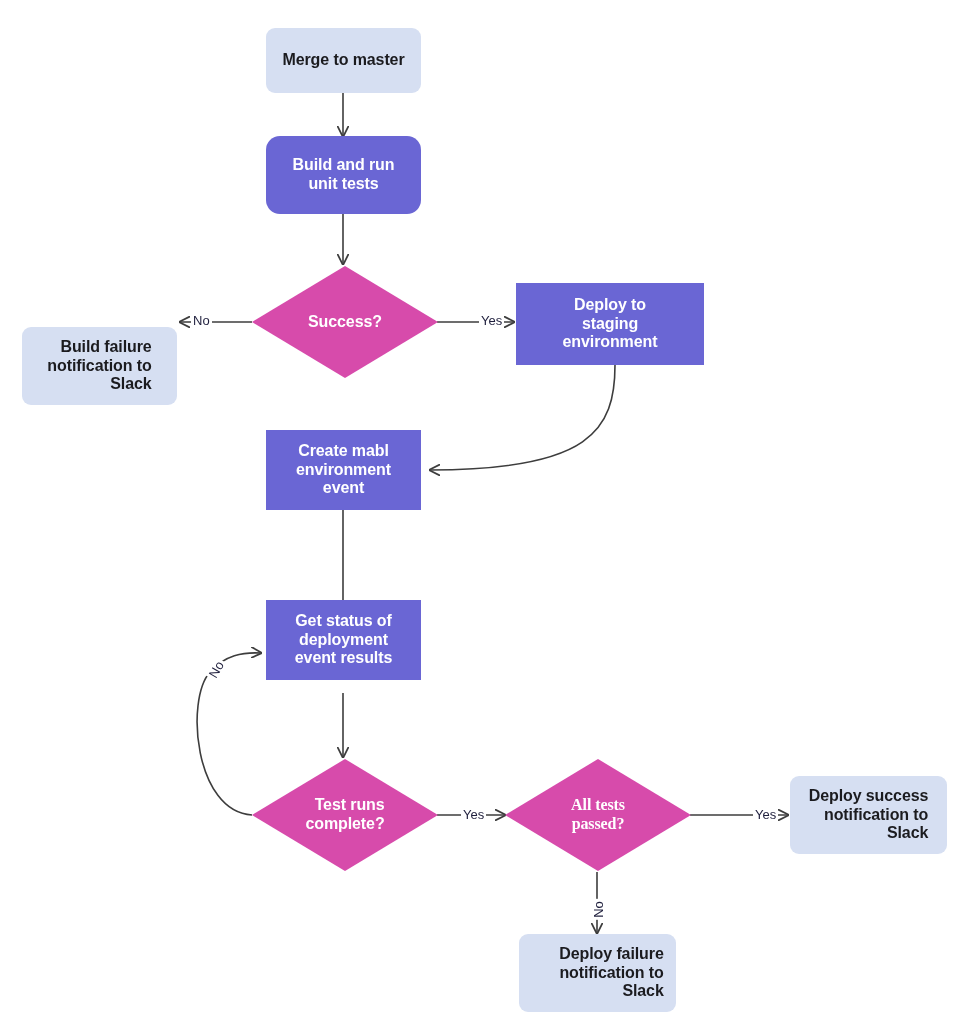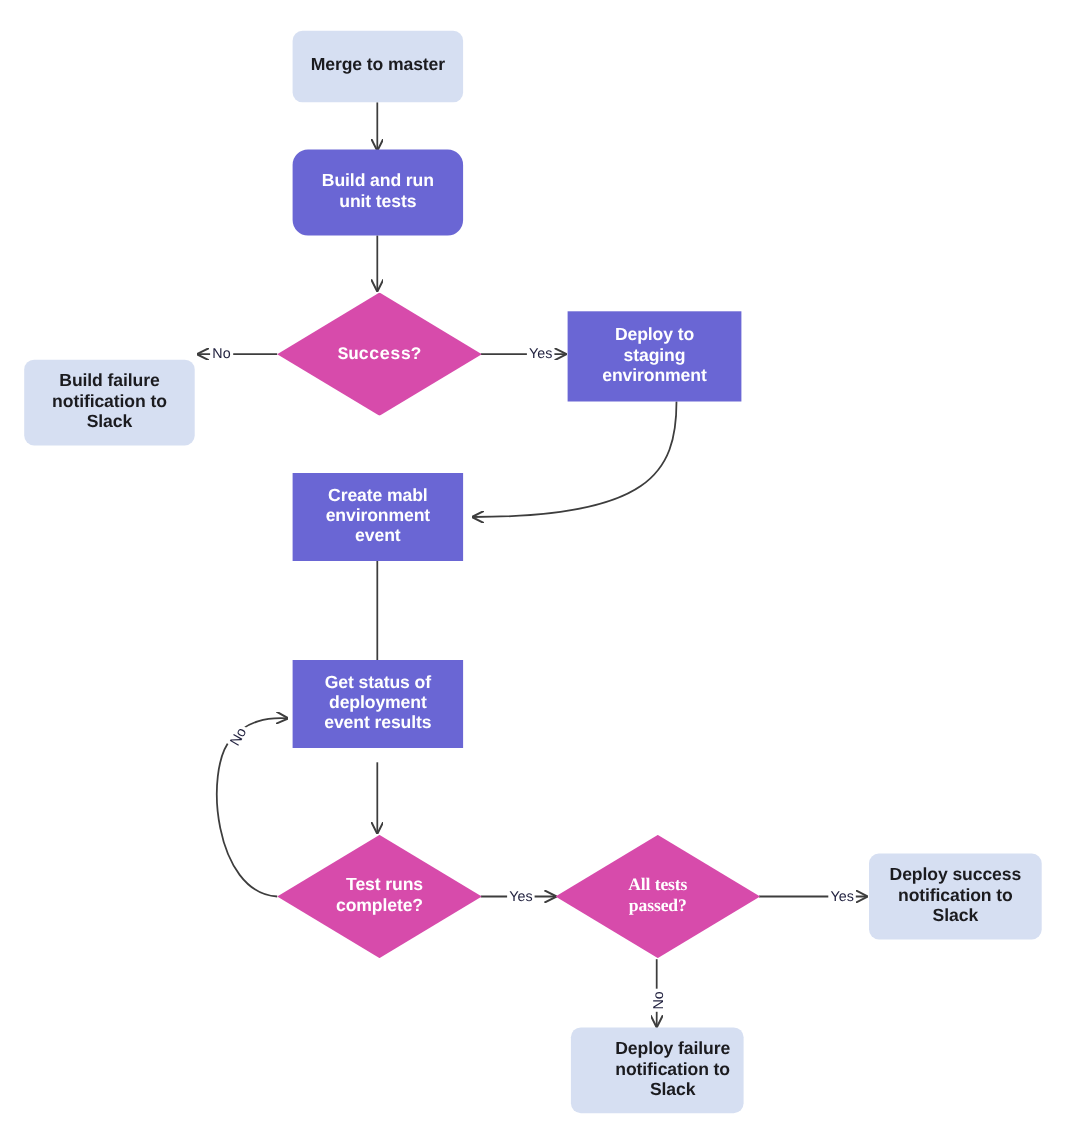--- a/index.html
+++ b/index.html
@@ -35,20 +35,21 @@
     font-weight: bold;
     line-height: 1.18;
     white-space: pre-line;
   }
   .node.terminal {
     background: #d6dff2;
     color: #1b1b1f;
     border-radius: 9px;
     font-size: 16px;
     letter-spacing: -0.1px;
+    text-align: right;
   }
   .node.process {
     background: #6a66d4;
     color: #ffffff;
     border-radius: 0px;
     font-size: 16px;
     letter-spacing: -0.1px;
   }
   .node.decision {
     color: #ffffff;
@@ -122,32 +123,32 @@
 
   <div class="node terminal" style="left:266px; top:28px; width:155px; height:65px;">
     <span>Merge to master</span>
   </div>
 
   <div class="node process" style="left:266px; top:136px; width:155px; height:78px;border-radius:14px;">
     <span>Build and run
 unit tests</span>
   </div>
 
-  <div class="node decision" style="left:252px; top:266px; width:186px; height:112px;font-family:Liberation Mono, monospace;">
+  <div class="node decision" style="left:252px; top:266px; width:186px; height:112px;">
     <div class="diamond-shape"></div>
     <span class="diamond-label">Success?</span>
   </div>
 
   <div class="node terminal" style="left:22px; top:283px; width:155px; height:78px;margin-top:44px;">
     <span>Build failure
 notification to
 Slack</span>
   </div>
 
-  <div class="node process" style="left:516px; top:283px; width:158px; height:82px;">
+  <div class="node process" style="left:516px; top:283px; width:188px; height:82px;">
     <span>Deploy to
 staging
 environment</span>
   </div>
 
   <div class="node process" style="left:266px; top:430px; width:155px; height:80px;">
     <span>Create mabl
 environment
 event</span>
   </div>

